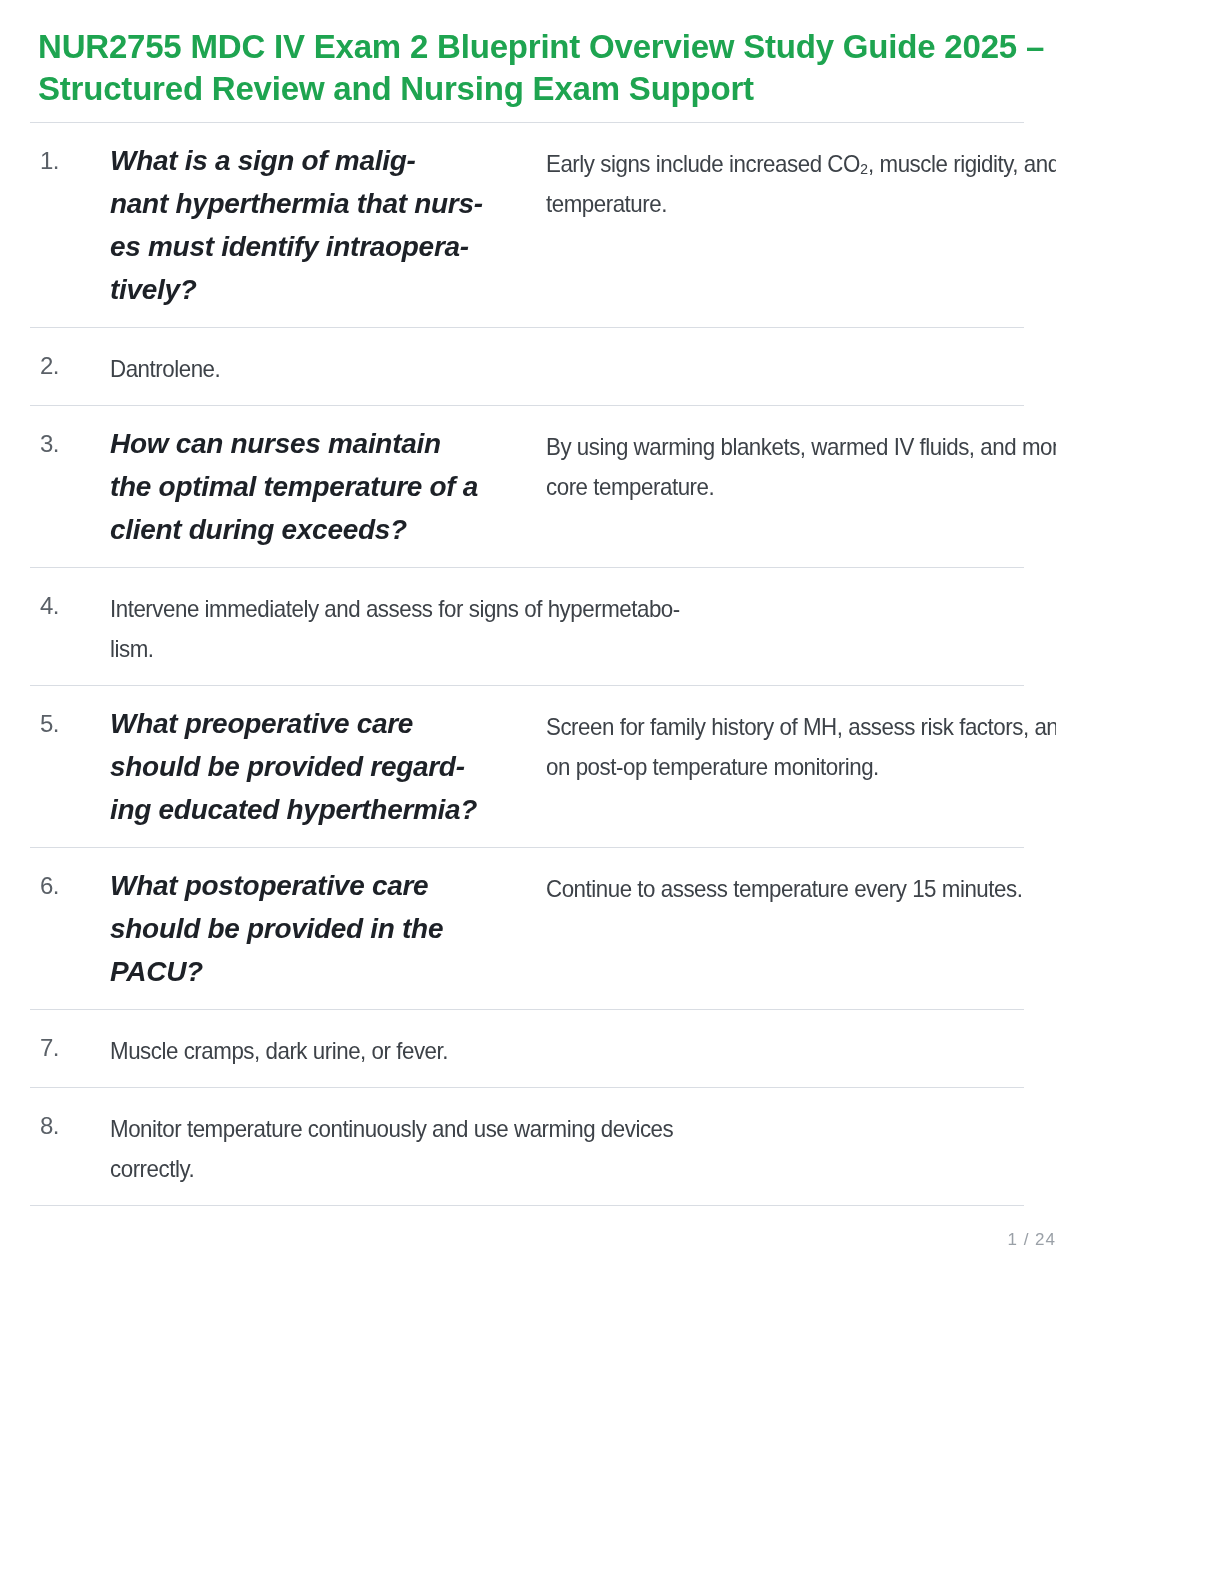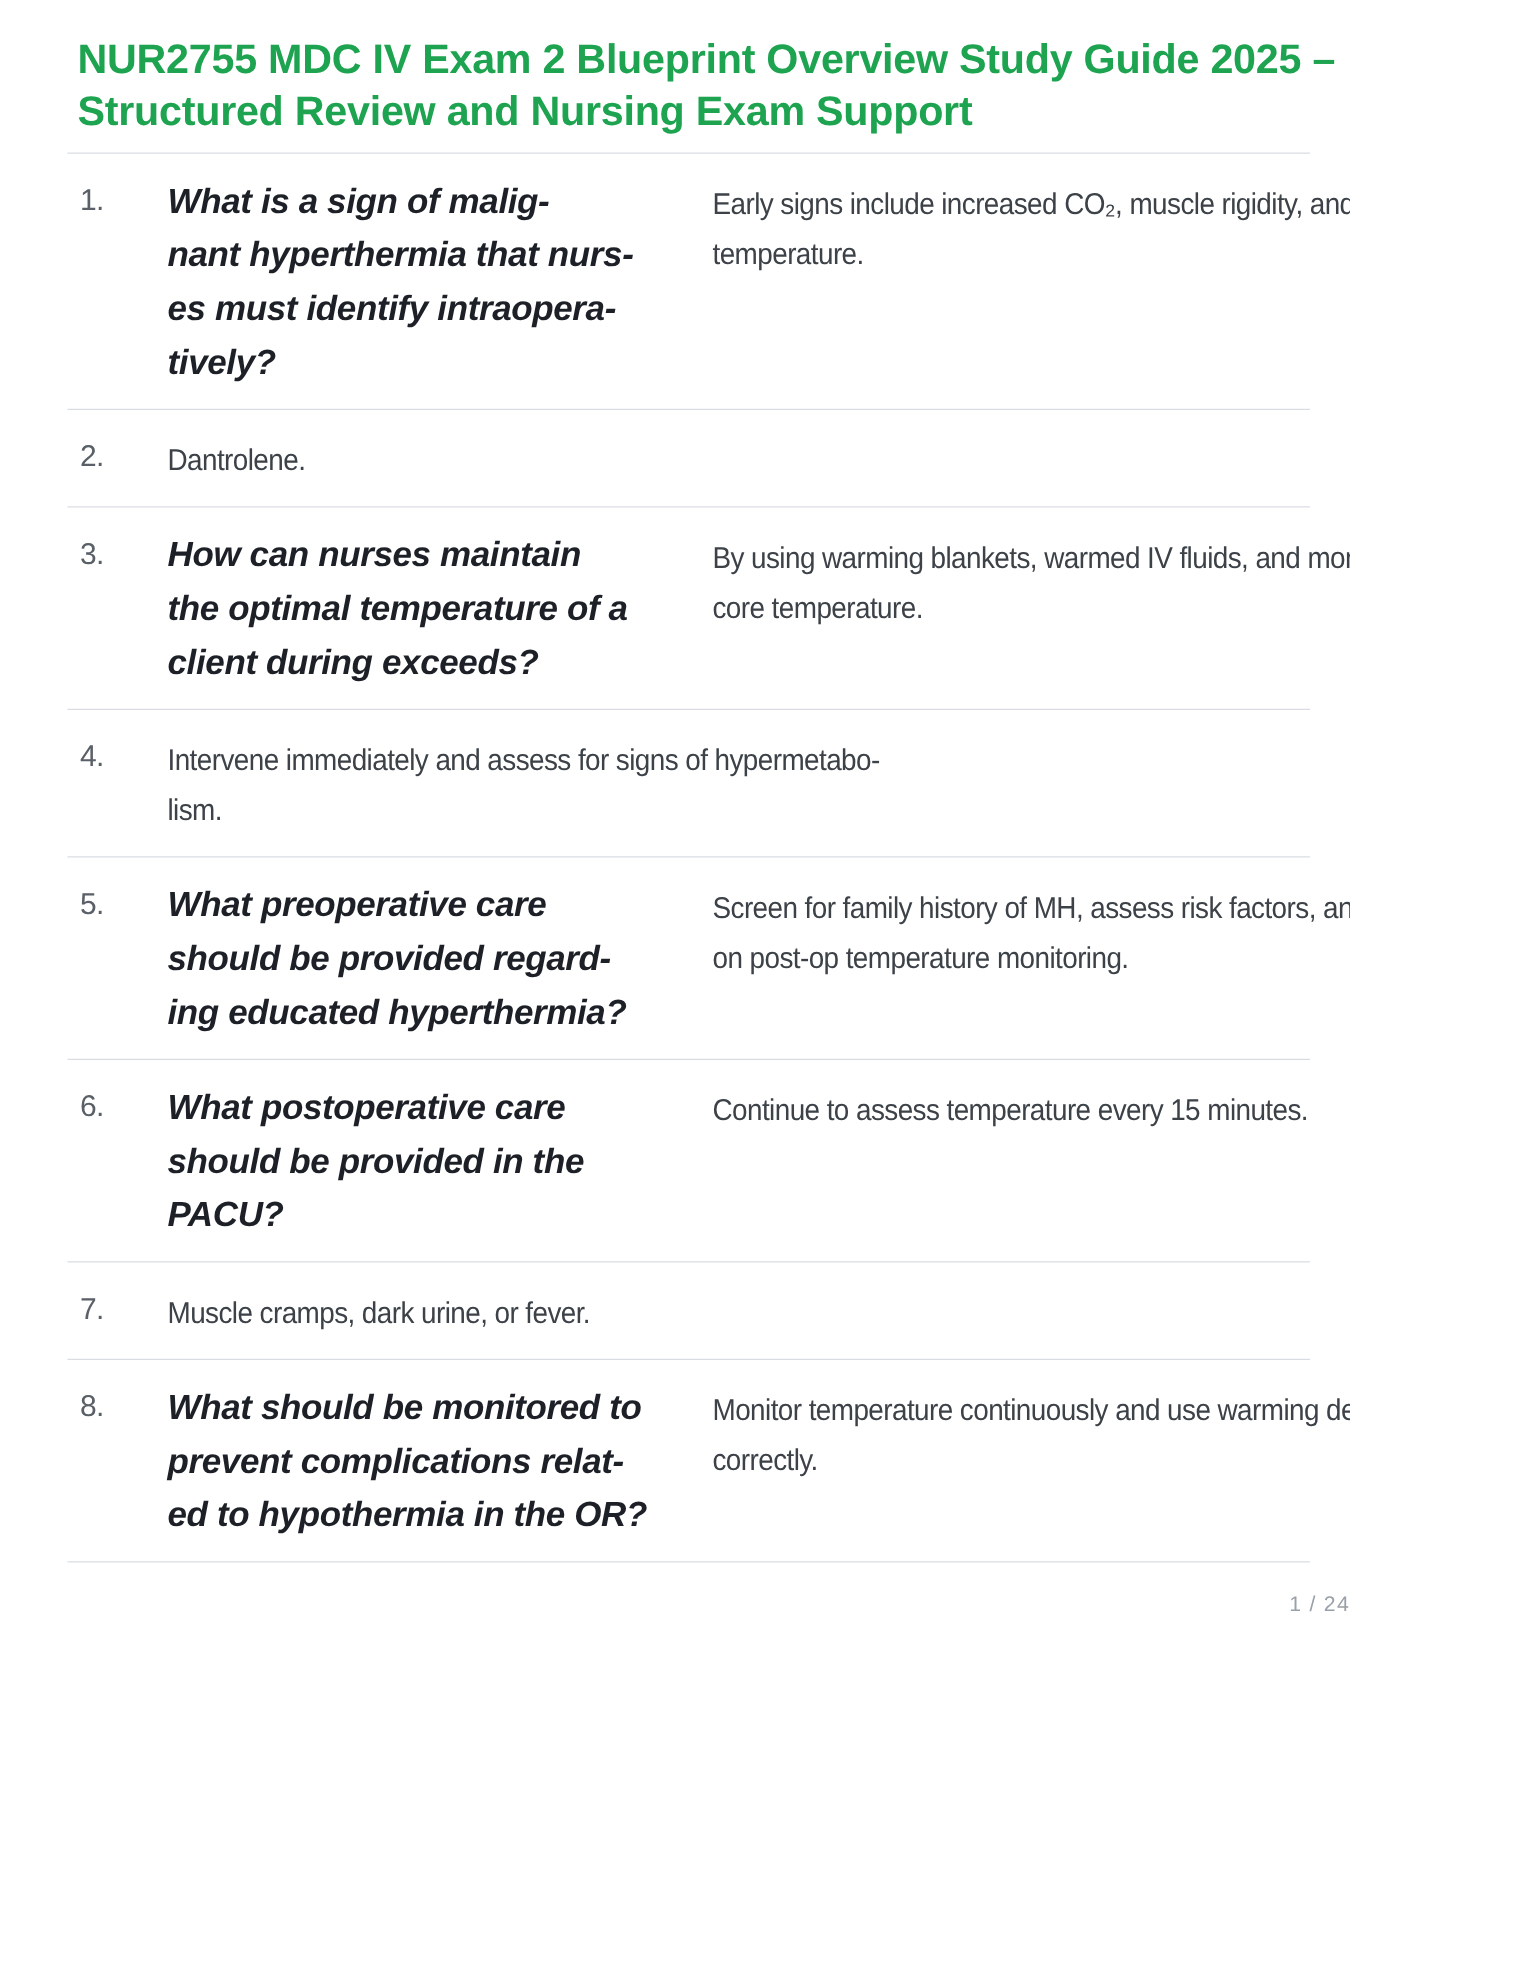--- a/index.html
+++ b/index.html
@@ -7,21 +7,20 @@
     padding: 0;
     background: #ffffff;
     font-family: "Liberation Sans", sans-serif;
   }
   .page {
     position: relative;
     width: 1056px;
     height: 1584px;
     background: #ffffff;
     overflow: hidden;
-    padding-left: 24px;
   }
   .doc-title {
     margin: 26px 38px 12px 38px;
     color: var(--title-color, #1ea450);
     font-size: 33px;
     line-height: 42px;
     font-weight: 700;
     letter-spacing: -0.2px;
     white-space: pre;
   }
@@ -132,23 +131,20 @@
       <div class="qa-answer">Continue to assess temperature every 15 minutes.</div>
     </div>
 
     <div class="qa-row">
       <div class="qa-number">7.</div>
       <div class="qa-answer">Muscle cramps, dark urine, or fever.</div>
     </div>
 
     <div class="qa-row">
       <div class="qa-number">8.</div>
-      <div class="qa-question">What should be monitored to
-prevent complications relat-
-ed to hypothermia in the OR?</div>
       <div class="qa-answer">Monitor temperature continuously and use warming devices
 correctly.</div>
     </div>
 
   </div>
 
   <div class="page-footer">
     <span class="page-number">1 / 24</span>
   </div>
 

